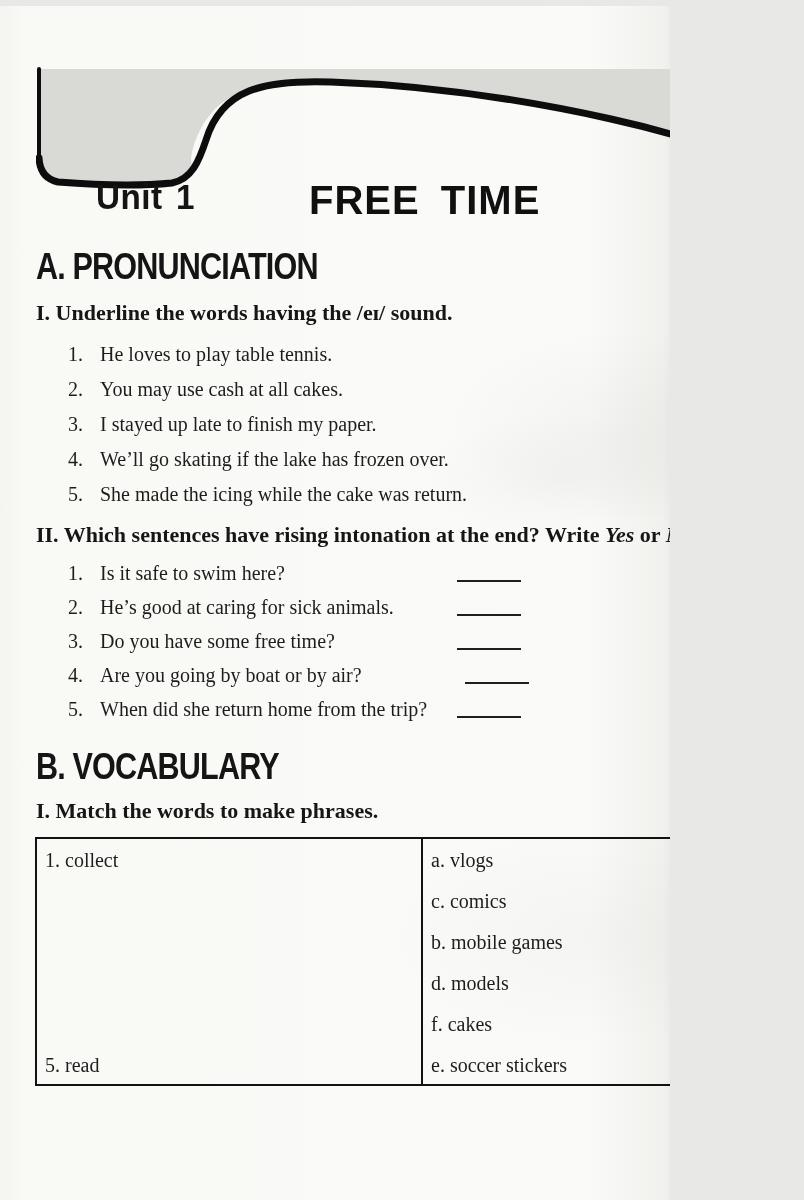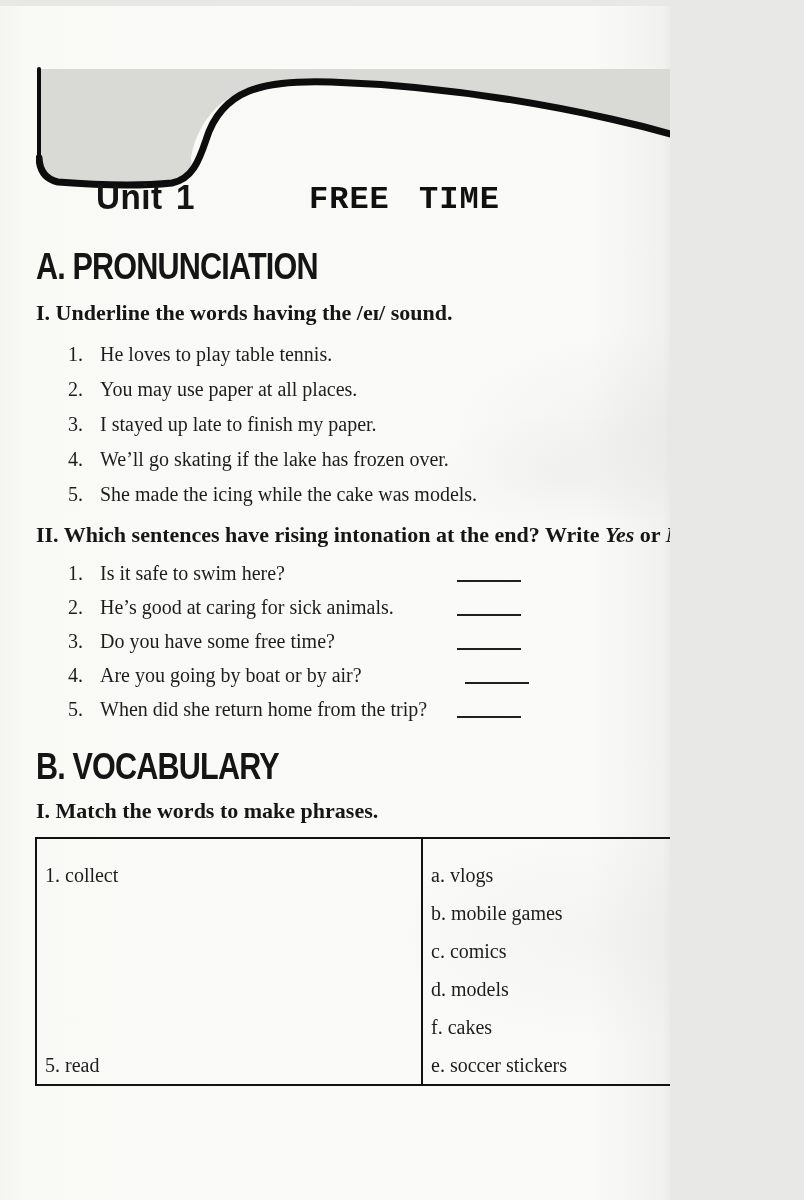--- a/index.html
+++ b/index.html
@@ -22,22 +22,22 @@
   .banner svg{display:block;width:100%;height:100%;}
   .unit-label{
     position:absolute;left:60px;top:114px;
     font-family:"Liberation Sans","DejaVu Sans",sans-serif;
     font-weight:bold;font-size:35px;line-height:34px;color:#141414;
     letter-spacing:0.5px;word-spacing:4px;
     transform:scaleX(0.95);transform-origin:left top;white-space:nowrap;
   }
   .unit-title{
     position:absolute;left:273px;top:119px;
-    font-family:Liberation Mono, monospace;
-    font-weight:bold;font-size:32px;line-height:30px;color:#101010;
+    font-family:Liberation Sans, sans-serif;
+    font-weight:bold;font-size:40px;line-height:30px;color:#101010;
     letter-spacing:1px;word-spacing:9px;white-space:nowrap;
   }
   
   .big-heading{
     position:absolute;left:36px;
     font-family:"Liberation Sans","DejaVu Sans",sans-serif;
     font-weight:bold;font-size:36px;line-height:34px;color:#151515;
     letter-spacing:-1px;transform:scaleX(0.85);transform-origin:left top;
     white-space:nowrap;
   }
@@ -66,21 +66,21 @@
     border-bottom:2px solid #1f1f1f;
   }
   #list-a2 .list-row:nth-child(4) .answer-blank{margin-left:8px;}
   
   .match-table{
     position:absolute;left:35px;top:831px;width:727px;height:249px;
     box-sizing:border-box;border:2.5px solid #121212;display:flex;
   }
   .match-col{
     box-sizing:border-box;display:flex;flex-direction:column;
-    justify-content:space-between;padding:24px 0 7px 8px;
+    justify-content:space-between;padding:9px 0 7px 8px;
   }
   .match-col.left{width:386px;border-right:2.5px solid #121212;}
   .match-col.right{flex:1;border-radius:12px;}
   .match-line{font-size:20px;line-height:24px;color:#1d1d1d;}
   
   .page-number{
     position:absolute;left:744px;top:1148px;
     font-weight:bold;font-size:22px;color:#161616;
   }
 </style>
@@ -131,33 +131,33 @@
 
   <div class="ex-title" id="ex-a1-title">I. Underline the words having the /eɪ/ sound.</div>
 
   <div class="num-list" id="list-a1">
     <div class="list-row">
       <span class="num">1.</span>
       <span class="sentence">He loves to play table tennis.</span>
     </div>
     <div class="list-row">
       <span class="num">2.</span>
-      <span class="sentence">You may use paper at all places.</span>
+      <span class="sentence">You may use cash at all cakes.</span>
     </div>
     <div class="list-row">
       <span class="num">3.</span>
       <span class="sentence">I stayed up late to finish my paper.</span>
     </div>
     <div class="list-row">
       <span class="num">4.</span>
       <span class="sentence">We’ll go skating if the lake has frozen over.</span>
     </div>
     <div class="list-row">
       <span class="num">5.</span>
-      <span class="sentence">She made the icing while the cake was models.</span>
+      <span class="sentence">She made the icing while the cake was return.</span>
     </div>
   </div>
 
   <div class="ex-title" id="ex-a2-title"><span>II. Which sentences have rising intonation at the end? Write</span> <span class="it">Yes</span> <span>or</span> <span class="it">No</span><span>.</span></div>
 
   <div class="num-list" id="list-a2">
     <div class="list-row">
       <span class="num">1.</span>
       <span class="sentence">Is it safe to swim here?</span>
       <span class="answer-blank"></span>
@@ -188,22 +188,22 @@
 
   <div class="ex-title" id="ex-b1-title">I. Match the words to make phrases.</div>
 
   <div class="match-table">
     <div class="match-col left">
       <div class="match-line">1. collect</div>
       <div class="match-line">5. read</div>
     </div>
     <div class="match-col right">
       <div class="match-line">a. vlogs</div>
+      <div class="match-line">c. comics</div>
       <div class="match-line">b. mobile games</div>
-      <div class="match-line">c. comics</div>
       <div class="match-line">d. models</div>
       <div class="match-line">f. cakes</div>
       <div class="match-line">e. soccer stickers</div>
     </div>
   </div>
 
   <div class="page-number">5</div>
 
 </div>
 

